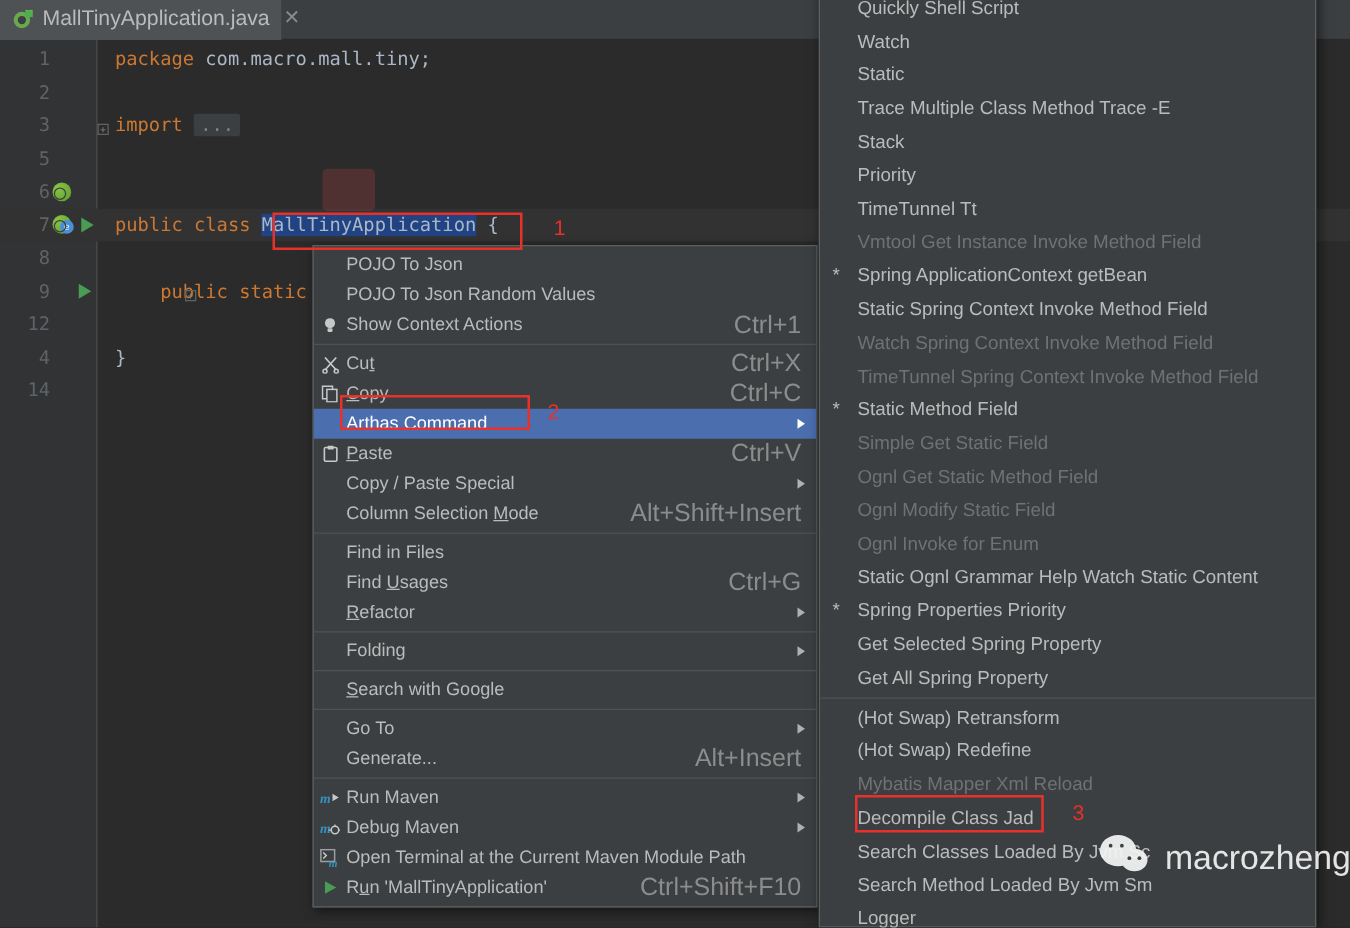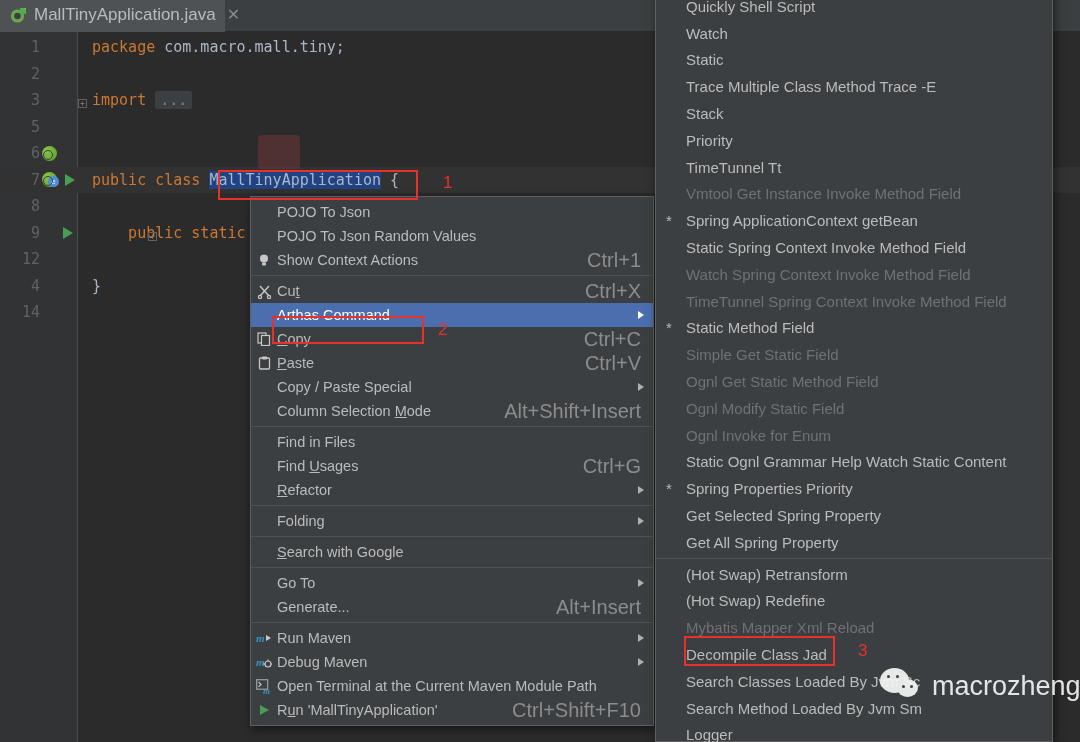--- a/index.html
+++ b/index.html
@@ -286,34 +286,34 @@
         <span class="ctx-ico">
           <svg width="15" height="15" viewBox="0 0 15 15">
             <path d="M3 2 L12 12 M12 2 L3 12" stroke="#c8c8c8" stroke-width="1.4" fill="none"></path>
             <circle cx="3" cy="13" r="1.6" stroke="#c8c8c8" stroke-width="1.2" fill="none"></circle>
             <circle cx="12" cy="13" r="1.6" stroke="#c8c8c8" stroke-width="1.2" fill="none"></circle>
           </svg>
         </span>
         <span class="ctx-label">Cu<span class="underl">t</span></span>
         <span class="ctx-short">Ctrl+X</span>
       </div>
-      <div class="ctx-item sel">
-        <span class="ctx-ico"></span>
-        <span class="ctx-label">Arthas Command</span>
-        <span class="ctx-arrow"></span>
-      </div>
       <div class="ctx-item">
         <span class="ctx-ico">
           <svg width="14" height="14" viewBox="0 0 14 14">
             <rect x="1" y="1" width="8" height="10" fill="none" stroke="#c8c8c8" stroke-width="1.2"></rect>
             <rect x="4.5" y="3.5" width="8" height="10" fill="#3c3f41" stroke="#c8c8c8" stroke-width="1.2"></rect>
           </svg>
         </span>
         <span class="ctx-label"><span class="underl">C</span>opy</span>
         <span class="ctx-short">Ctrl+C</span>
+      </div>
+      <div class="ctx-item sel">
+        <span class="ctx-ico"></span>
+        <span class="ctx-label">Arthas Command</span>
+        <span class="ctx-arrow"></span>
       </div>
       <div class="ctx-item">
         <span class="ctx-ico">
           <svg width="13" height="14" viewBox="0 0 13 14">
             <rect x="1.5" y="2" width="10" height="11" rx="1" fill="none" stroke="#c8c8c8" stroke-width="1.3"></rect>
             <rect x="4" y="0.6" width="5" height="3" rx="0.8" fill="#c8c8c8"></rect>
           </svg>
         </span>
         <span class="ctx-label"><span class="underl">P</span>aste</span>
         <span class="ctx-short">Ctrl+V</span>

